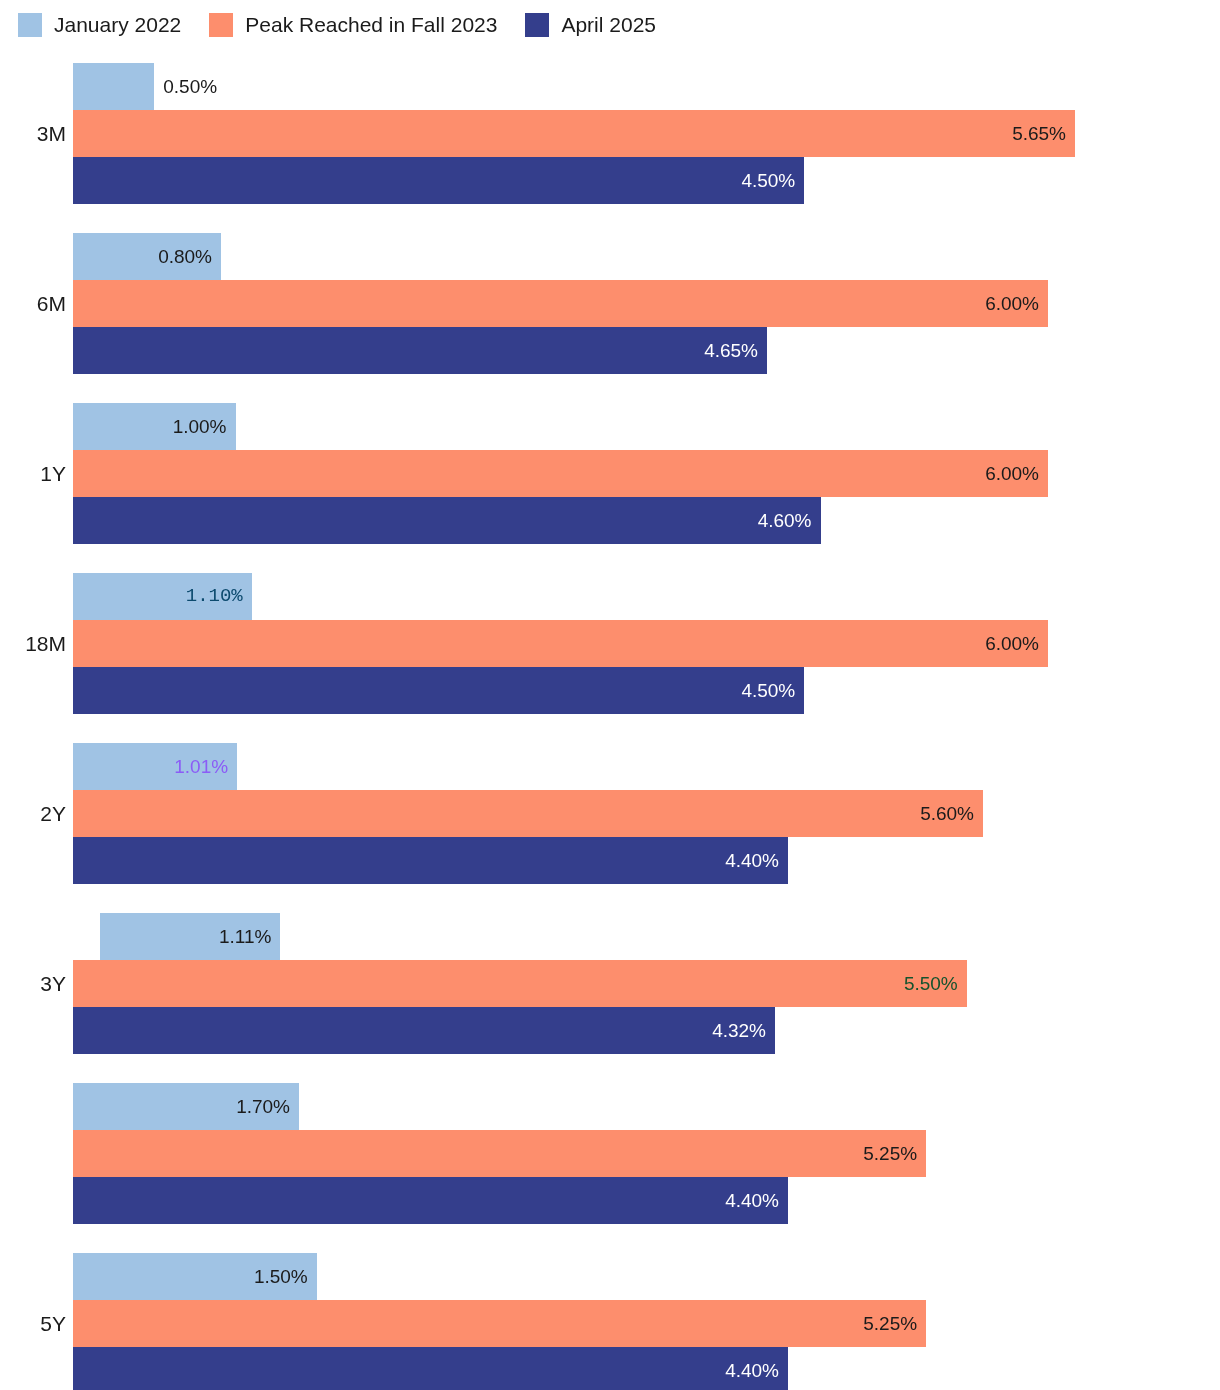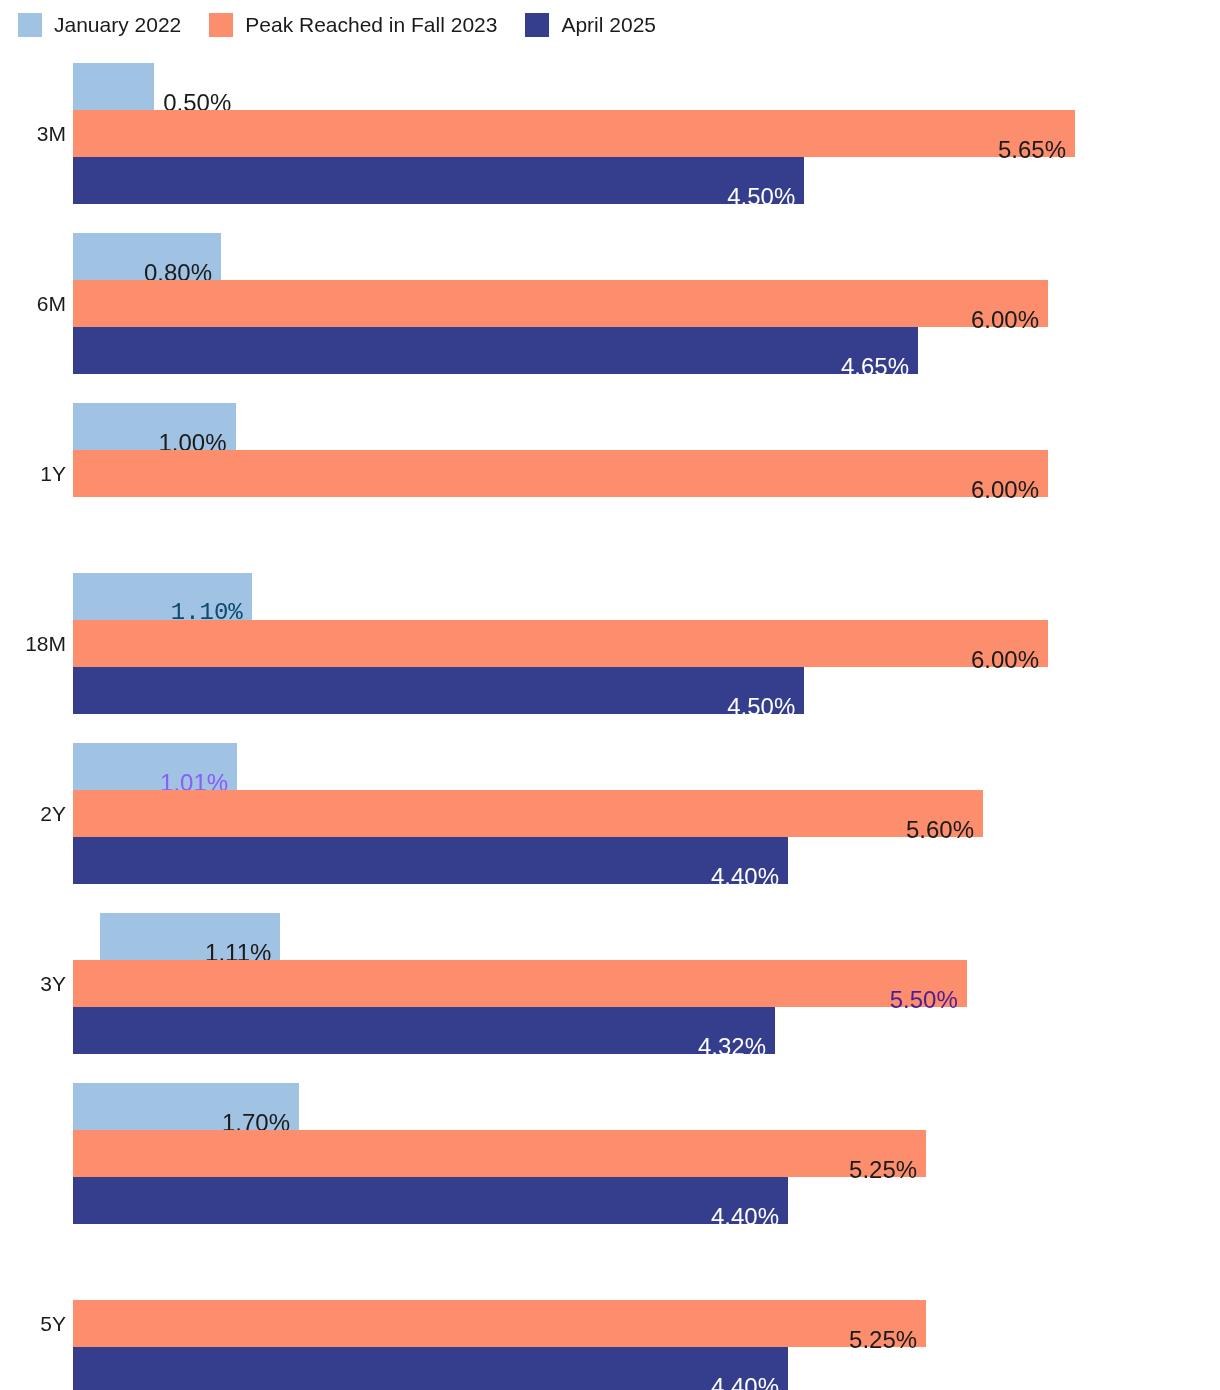--- a/index.html
+++ b/index.html
@@ -72,25 +72,25 @@
     height: 47px;
   }
   .bar {
     position: absolute;
     left: 0;
     top: 0;
     height: 47px;
   }
   .bar-value {
     position: absolute;
-    top: 16px;
+    top: 0;
     height: 47px;
     display: flex;
     align-items: center;
-    font-size: 24px;
+    font-size: 19px;
     line-height: 47px;
     white-space: nowrap;
   }
   .bar-value.inside {
     right: 9px;
   }
   .bar-value.outside {
     left: 100%;
     margin-left: 9px;
   }
@@ -131,35 +131,39 @@
     <div class="group" style="top: 233px; height: 141px;">
       <div class="cat-label" style="top: 58.5px;">6M</div>
       <div class="bar-row" style="top: 0px; width: 148px;">
         <div class="bar" style="width: 100%; background: rgb(160, 195, 228);"></div>
         <span class="bar-value inside" style="color: rgb(27, 27, 27);">0.80%</span>
       </div>
       <div class="bar-row" style="top: 47px; width: 975px;">
         <div class="bar" style="width: 100%; background: rgb(253, 142, 109);"></div>
         <span class="bar-value inside" style="color: rgb(27, 27, 27);">6.00%</span>
       </div>
-      <div class="bar-row" style="top: 94px; width: 845px;">
+      <div class="bar-row" style="top: 94px; width: 694px;">
         <div class="bar" style="width: 100%; background: rgb(52, 62, 140);"></div>
         <span class="bar-value inside" style="color: rgb(255, 255, 255);">4.65%</span>
       </div>
     </div>
     <div class="group" style="top: 403px; height: 141px;">
       <div class="cat-label" style="top: 58.5px;">1Y</div>
       <div class="bar-row" style="top: 0px; width: 162.5px;">
         <div class="bar" style="width: 100%; background: rgb(160, 195, 228);"></div>
         <span class="bar-value inside" style="color: rgb(27, 27, 27);">1.00%</span>
       </div>
       <div class="bar-row" style="top: 47px; width: 975px;">
         <div class="bar" style="width: 100%; background: rgb(253, 142, 109);"></div>
         <span class="bar-value inside" style="color: rgb(27, 27, 27);">6.00%</span>
       </div>
+      <div class="bar-row" style="top: 94px; width: 747.5px;">
+        <div class="bar" style="width: 100%; background: rgb(52, 62, 140);"></div>
+        <span class="bar-value inside" style="color: rgb(255, 255, 255);">4.60%</span>
+      </div>
     </div>
     <div class="group" style="top: 573px; height: 141px;">
       <div class="cat-label" style="top: 58.5px;">18M</div>
       <div class="bar-row" style="top: 0px; width: 178.75px;">
         <div class="bar" style="width: 100%; background: rgb(160, 195, 228);"></div>
         <span class="bar-value inside" style="color: #0c4a6e; font-family: Liberation Mono, monospace;">1.10%</span>
       </div>
       <div class="bar-row" style="top: 47px; width: 975px;">
         <div class="bar" style="width: 100%; background: rgb(253, 142, 109);"></div>
         <span class="bar-value inside" style="color: rgb(27, 27, 27);">6.00%</span>
@@ -185,21 +189,21 @@
       </div>
     </div>
     <div class="group" style="top: 913px; height: 141px;">
       <div class="cat-label" style="top: 58.5px;">3Y</div>
       <div class="bar-row" style="top: 0px; width: 180.375px; margin-left: 27px;">
         <div class="bar" style="width: 100%; background: rgb(160, 195, 228);"></div>
         <span class="bar-value inside" style="color: rgb(27, 27, 27);">1.11%</span>
       </div>
       <div class="bar-row" style="top: 47px; width: 893.75px;">
         <div class="bar" style="width: 100%; background: rgb(253, 142, 109);"></div>
-        <span class="bar-value inside" style="color: #4c1d95;">5.50%</span>
+        <span class="bar-value inside" style="color: #14532d;">5.50%</span>
       </div>
       <div class="bar-row" style="top: 94px; width: 702px;">
         <div class="bar" style="width: 100%; background: rgb(52, 62, 140);"></div>
         <span class="bar-value inside" style="color: rgb(255, 255, 255);">4.32%</span>
       </div>
     </div>
     <div class="group" style="top: 1083px; height: 141px;">
       <div class="cat-label" style="top: 58.5px; padding-left: 44px;">4Y</div>
       <div class="bar-row" style="top: 0px; width: 226px;">
         <div class="bar" style="width: 100%; background: rgb(160, 195, 228);"></div>
@@ -209,20 +213,24 @@
         <div class="bar" style="width: 100%; background: rgb(253, 142, 109);"></div>
         <span class="bar-value inside" style="color: rgb(27, 27, 27);">5.25%</span>
       </div>
       <div class="bar-row" style="top: 94px; width: 715px;">
         <div class="bar" style="width: 100%; background: rgb(52, 62, 140);"></div>
         <span class="bar-value inside" style="color: rgb(255, 255, 255);">4.40%</span>
       </div>
     </div>
     <div class="group" style="top: 1253px; height: 141px;">
       <div class="cat-label" style="top: 58.5px;">5Y</div>
+      <div class="bar-row" style="top: 0px; width: 243.75px;">
+        <div class="bar" style="width: 100%; background: rgb(160, 195, 228);"></div>
+        <span class="bar-value inside" style="color: rgb(27, 27, 27);">1.50%</span>
+      </div>
       <div class="bar-row" style="top: 47px; width: 853.125px;">
         <div class="bar" style="width: 100%; background: rgb(253, 142, 109);"></div>
         <span class="bar-value inside" style="color: rgb(27, 27, 27);">5.25%</span>
       </div>
       <div class="bar-row" style="top: 94px; width: 715px;">
         <div class="bar" style="width: 100%; background: rgb(52, 62, 140);"></div>
         <span class="bar-value inside" style="color: rgb(255, 255, 255);">4.40%</span>
       </div>
     </div>
   </div>

